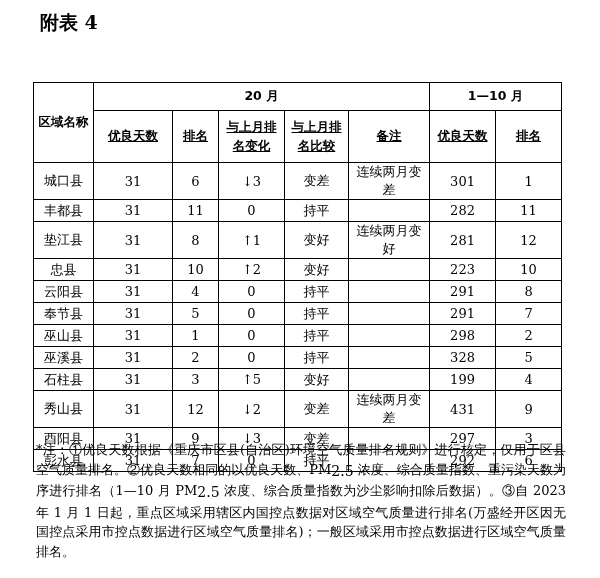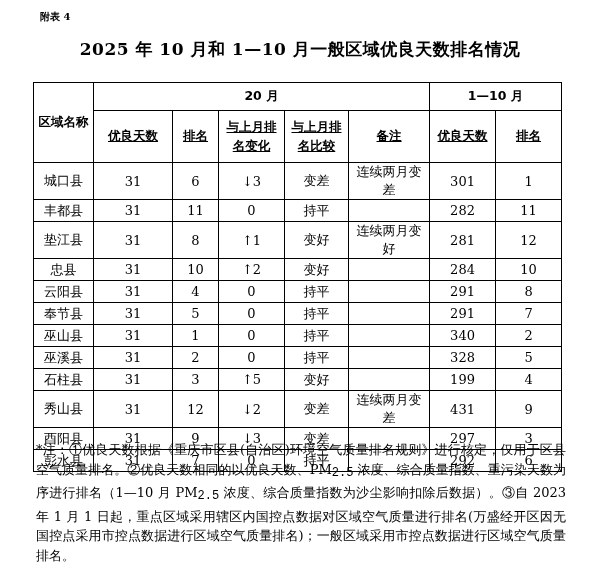--- a/index.html
+++ b/index.html
@@ -9,21 +9,21 @@
     height: 578px;
     background: #ffffff;
     color: #000000;
     font-family: "DejaVu Serif", "Liberation Serif", serif;
     overflow: hidden;
   }
   .appendix-label {
     position: absolute;
     left: 40px;
     top: 10px;
-    font-size: 10px;
+    font-size: 19px;
     font-weight: bold;
   }
   .doc-title {
     position: absolute;
     left: 0;
     top: 38px;
     width: 100%;
     margin: 0;
     text-align: center;
     font-size: 17px;
@@ -62,33 +62,31 @@
     left: 36px;
     top: 440px;
     width: 530px;
     margin: 0;
     font-size: 13px;
     line-height: 19.5px;
     text-align: justify;
     text-justify: inter-character;
   }
   .sub {
-    font-size: 12px;
+    font-size: 14px;
     vertical-align: -2px;
-    font-family: Liberation Mono, monospace;
   }
 </style>
 </head>
 <body>
 
 <div class="page">
 
   <div class="appendix-label">附表 4</div>
 
-  <h1 class="doc-title">2025 年 10 月和 1—10 月一般区域优良天数排名情况</h1>
 
   <table class="rank-table">
     <colgroup>
       <col style="width:60px">
       <col style="width:79px">
       <col style="width:46px">
       <col style="width:66px">
       <col style="width:64px">
       <col style="width:81px">
       <col style="width:66px">
@@ -143,21 +141,21 @@
         <td>281</td>
         <td>12</td>
       </tr>
       <tr>
         <td>忠县</td>
         <td>31</td>
         <td>10</td>
         <td>↑2</td>
         <td>变好</td>
         <td></td>
-        <td>284</td>
+        <td>223</td>
         <td>10</td>
       </tr>
       <tr>
         <td>云阳县</td>
         <td>31</td>
         <td>4</td>
         <td>0</td>
         <td>持平</td>
         <td></td>
         <td>291</td>
@@ -173,21 +171,21 @@
         <td>291</td>
         <td>7</td>
       </tr>
       <tr>
         <td>巫山县</td>
         <td>31</td>
         <td>1</td>
         <td>0</td>
         <td>持平</td>
         <td></td>
-        <td>340</td>
+        <td>298</td>
         <td>2</td>
       </tr>
       <tr>
         <td>巫溪县</td>
         <td>31</td>
         <td>2</td>
         <td>0</td>
         <td>持平</td>
         <td></td>
         <td>328</td>

